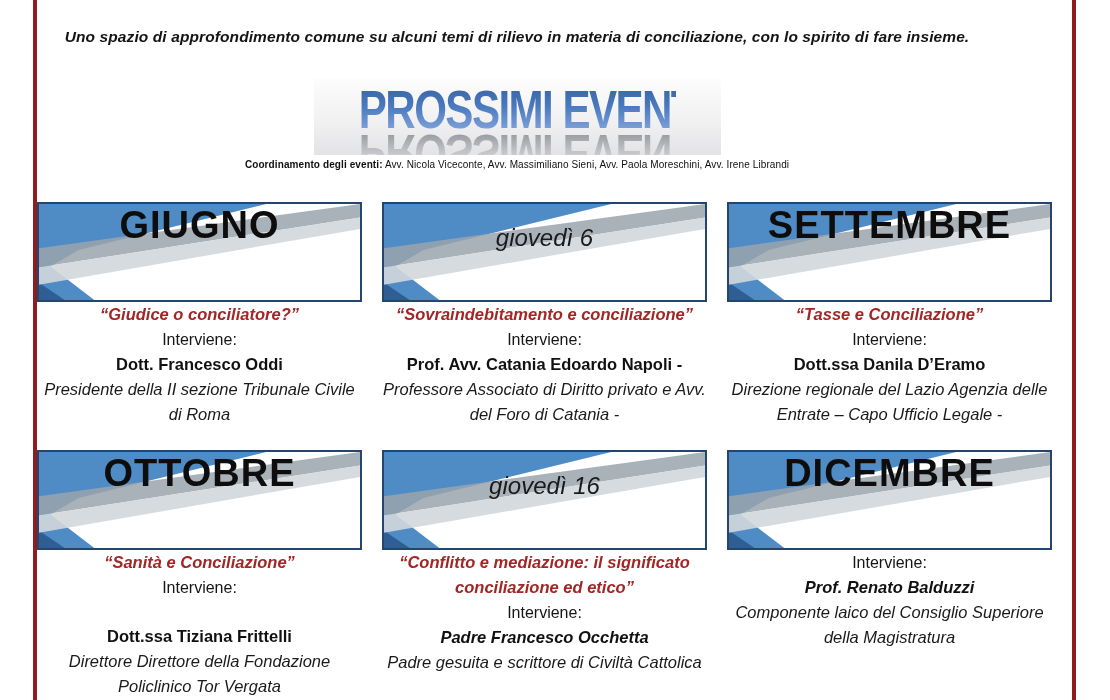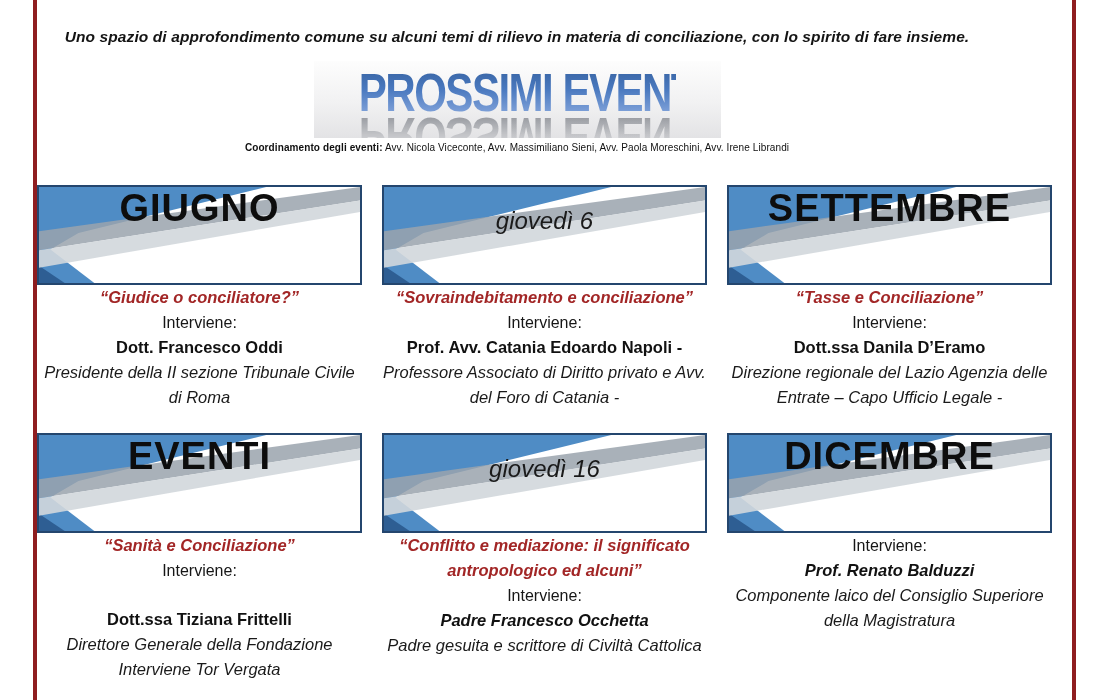--- a/index.html
+++ b/index.html
@@ -16,21 +16,21 @@
   .content{position:absolute;left:37px;top:0;width:960px;}
 
   .intro{
     margin:28px 18px 0;text-align:center;
     font-size:15.5px;font-weight:bold;font-style:italic;color:#141414;
     letter-spacing:.1px;
   }
 
   
   .title-panel{
-    width:407px;height:77px;margin:15px auto 0;
+    width:407px;height:77px;margin:32px auto 0;
     background:linear-gradient(#fdfdfd 0%,#f1f1f2 55%,#e3e3e5 100%);
     overflow:hidden;text-align:center;
   }
   .wordart{
     font-size:54px;font-weight:bold;line-height:1;letter-spacing:-2px;
     white-space:nowrap;margin-top:4px;
     transform:scaleX(.78);transform-origin:50% 0;
     background:linear-gradient(#35619f 0%,#4a79bf 45%,#8cabdf 100%);
     -webkit-background-clip:text;background-clip:text;color:transparent;
   }
@@ -167,47 +167,47 @@
     <section class="card">
       <div class="card-header">
         <svg class="banner" viewBox="0 0 325 100" preserveAspectRatio="none" aria-hidden="true">
           <polygon points="0,0 230,0 40,48 0,72" fill="#4f8cc5"></polygon>
           <polygon points="0,56 56,100 0,100" fill="#4f8cc5"></polygon>
           <polygon points="0,82 26,100 0,100" fill="#2e5e93"></polygon>
           <polygon points="0,46 325,0 325,14 0,66" fill="#9aa3ad" opacity="0.85"></polygon>
           <polygon points="0,66 325,14 325,26 0,84" fill="#d2d7dc" opacity="0.9"></polygon>
         </svg>
         <div class="header-text">
-          <div class="month">EVENTI</div>
+          <div class="month">OTTOBRE</div>
           <div class="date">martedì 3</div>
         </div>
       </div>
       <div class="card-body">
         <p class="topic">“Sanità e Conciliazione”</p>
         <p class="interviene extra-gap">Interviene:</p>
         <p class="speaker">Dott.ssa Tiziana Frittelli</p>
-        <p class="role">Direttore Generale della Fondazione Interviene Tor Vergata</p>
+        <p class="role">Direttore Direttore della Fondazione Policlinico Tor Vergata</p>
       </div>
     </section>
 
     <section class="card">
       <div class="card-header">
         <svg class="banner" viewBox="0 0 325 100" preserveAspectRatio="none" aria-hidden="true">
           <polygon points="0,0 230,0 40,48 0,72" fill="#4f8cc5"></polygon>
           <polygon points="0,56 56,100 0,100" fill="#4f8cc5"></polygon>
           <polygon points="0,82 26,100 0,100" fill="#2e5e93"></polygon>
           <polygon points="0,46 325,0 325,14 0,66" fill="#9aa3ad" opacity="0.85"></polygon>
           <polygon points="0,66 325,14 325,26 0,84" fill="#d2d7dc" opacity="0.9"></polygon>
         </svg>
         <div class="header-text">
           <div class="date">giovedì 16</div>
         </div>
       </div>
       <div class="card-body">
-        <p class="topic">“Conflitto e mediazione: il significato antropologico ed alcuni”</p>
+        <p class="topic">“Conflitto e mediazione: il significato conciliazione ed etico”</p>
         <p class="interviene">Interviene:</p>
         <p class="speaker italic-name">Padre Francesco Occhetta</p>
         <p class="role">Padre gesuita e scrittore di Civiltà Cattolica</p>
       </div>
     </section>
 
     <section class="card">
       <div class="card-header">
         <svg class="banner" viewBox="0 0 325 100" preserveAspectRatio="none" aria-hidden="true">
           <polygon points="0,0 230,0 40,48 0,72" fill="#4f8cc5"></polygon>

